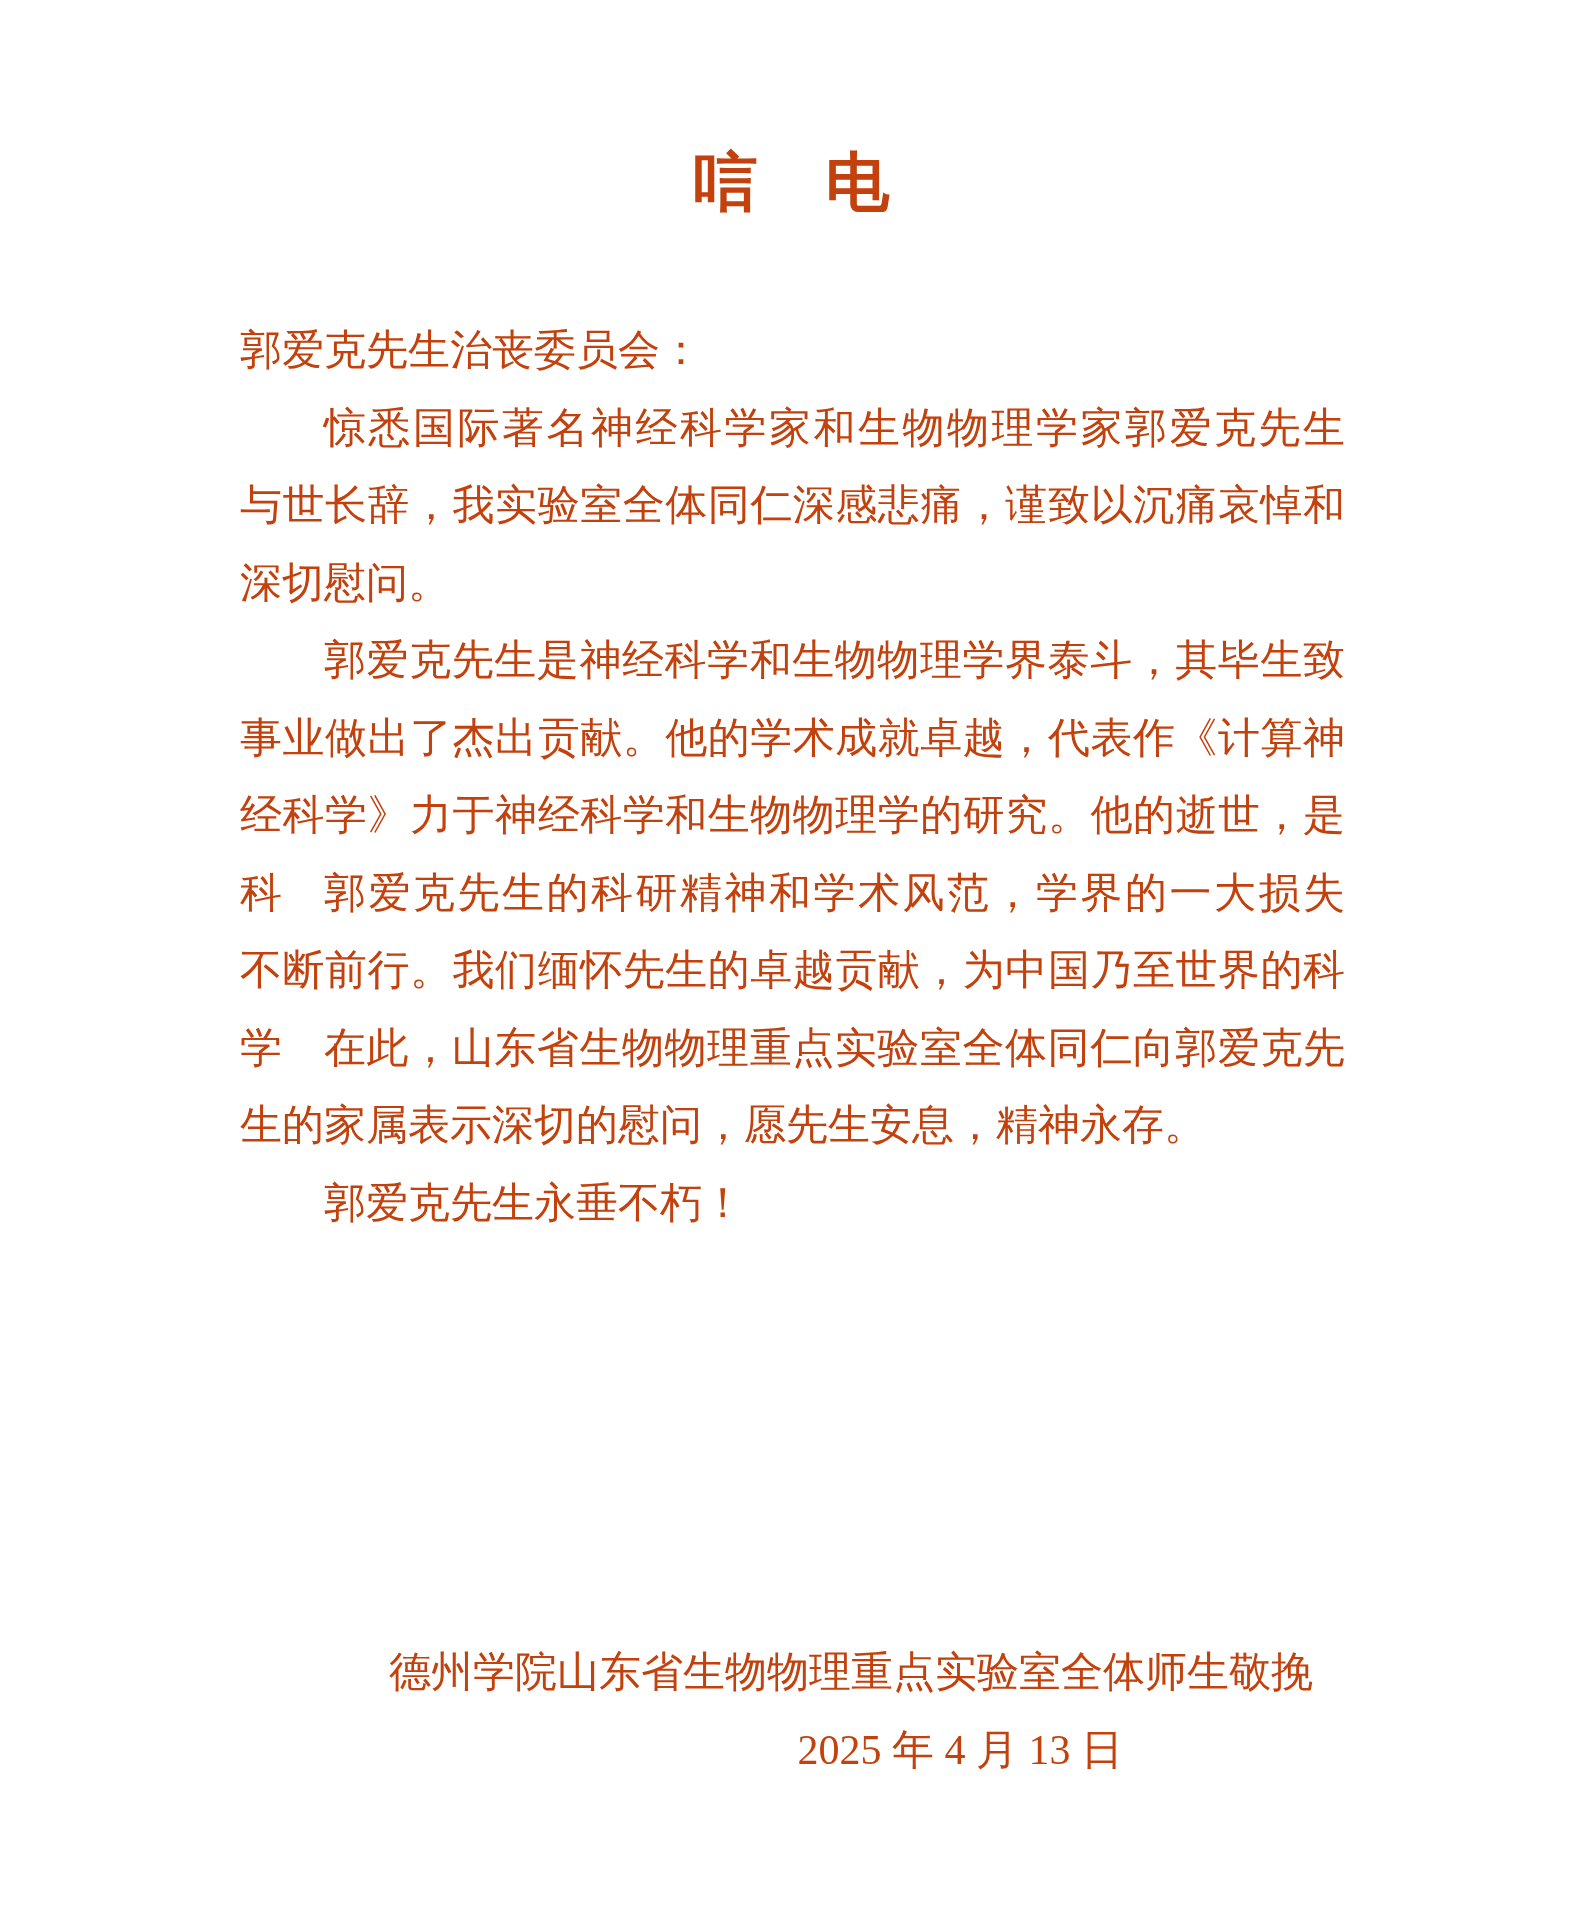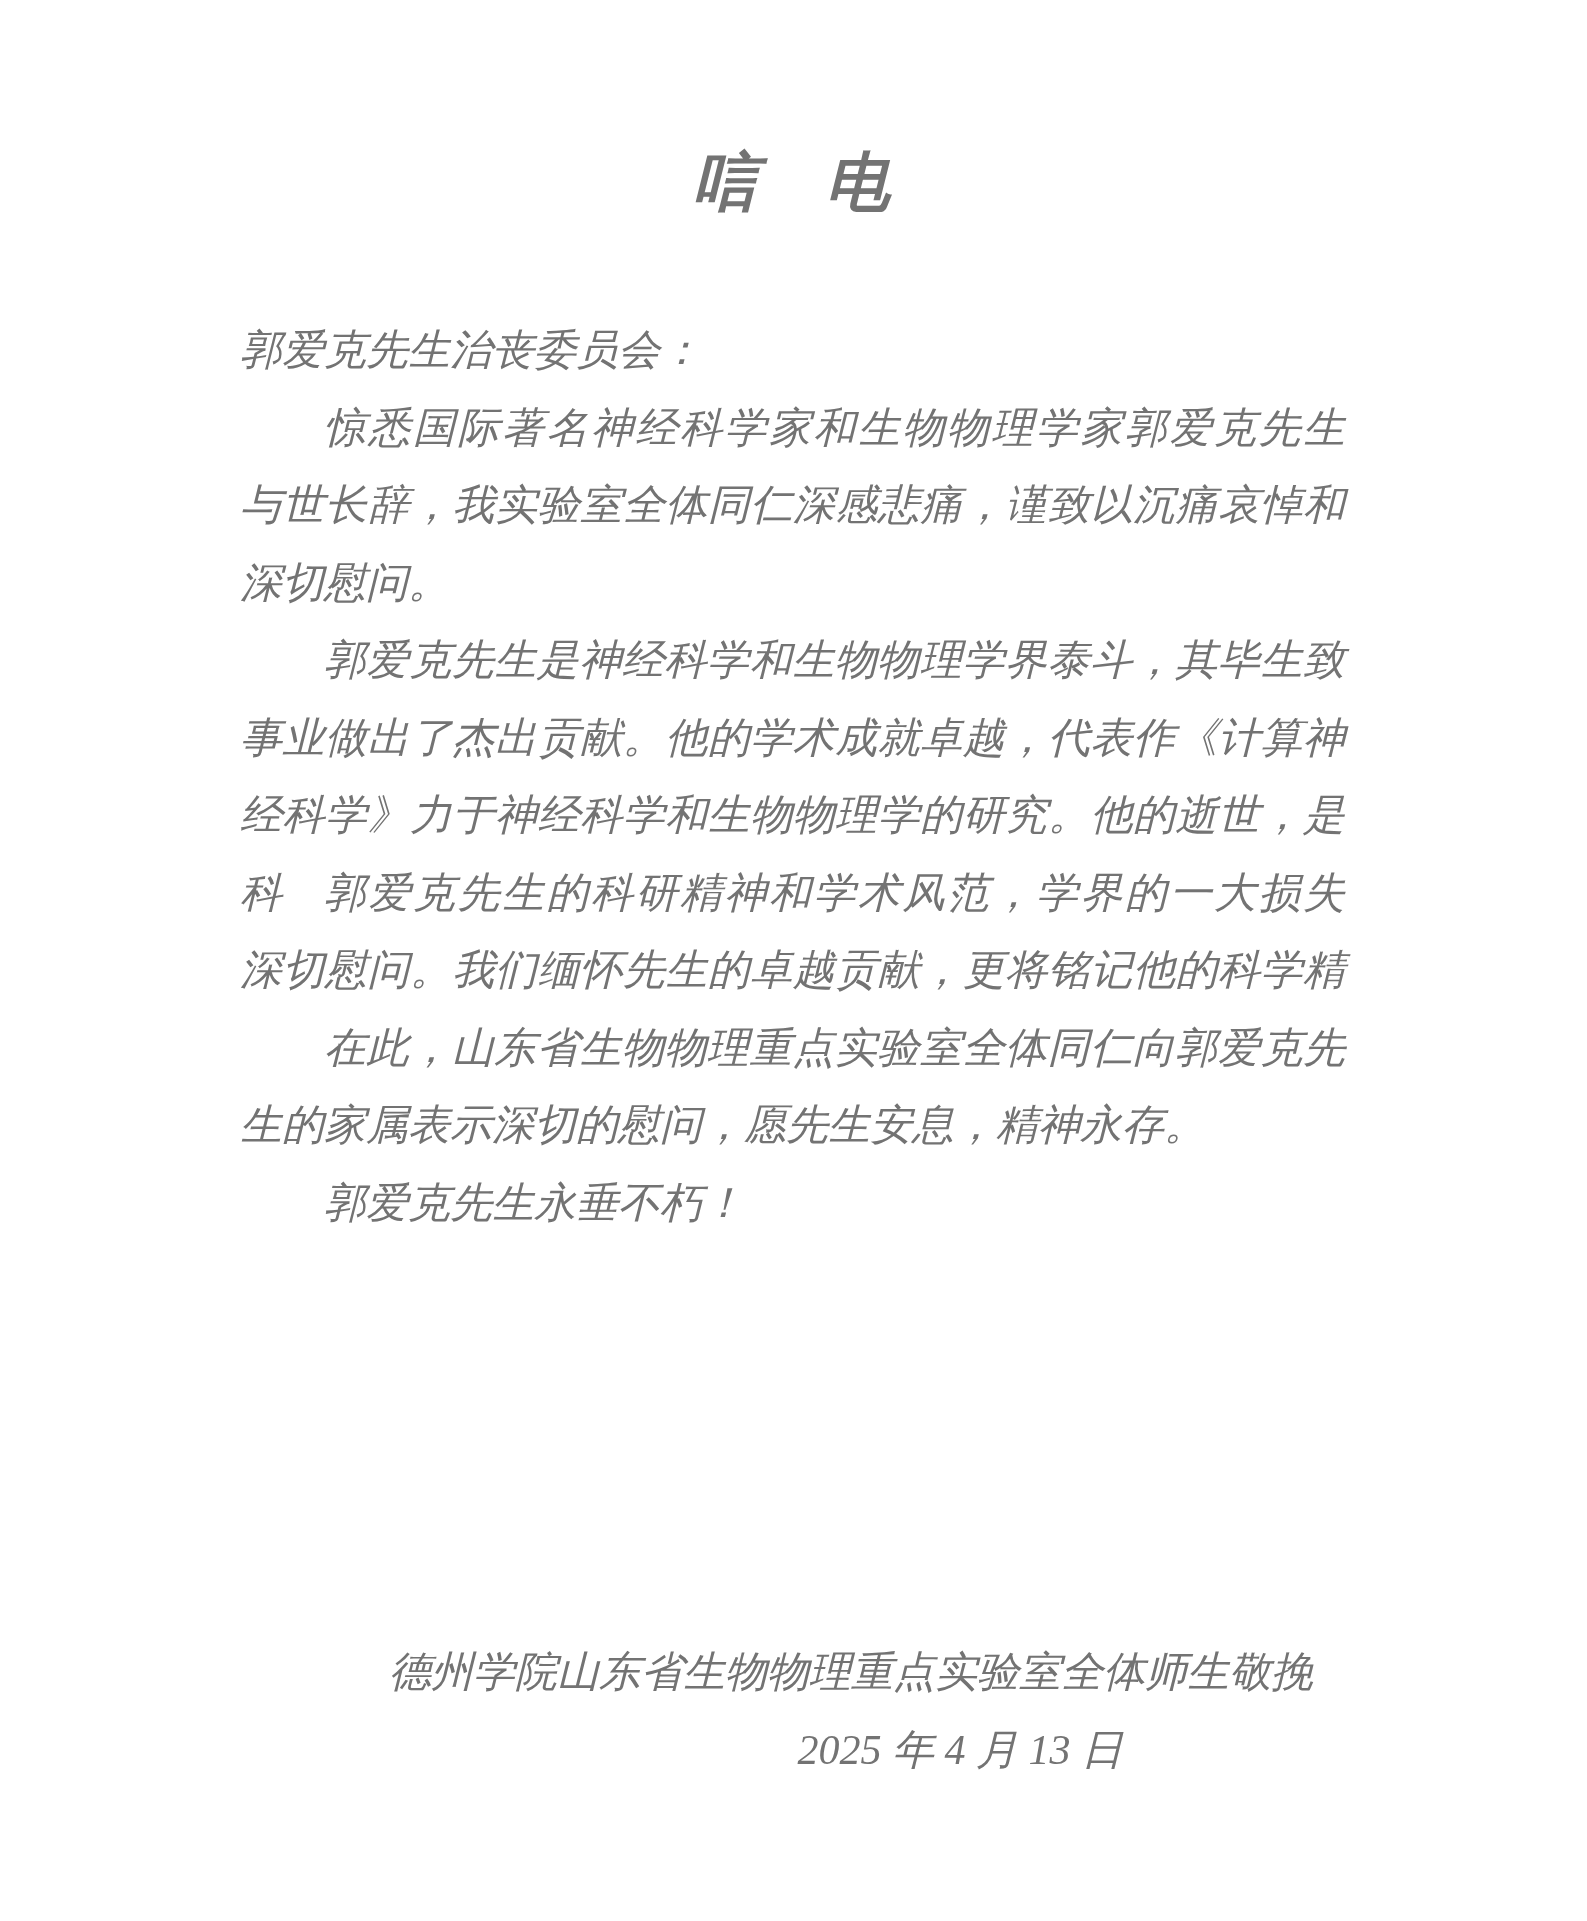--- a/index.html
+++ b/index.html
@@ -5,23 +5,22 @@
   html, body {
     margin: 0;
     padding: 0;
     background: #ffffff;
   }
   .page {
     position: relative;
     width: 1587px;
     height: 1921px;
     background: #ffffff;
-    color: #737373;
+    color: #c2410c;
     overflow: hidden;
-    font-style: italic;
   }
   .doc-title {
     position: absolute;
     left: 240px;
     top: 150px;
     width: 1105px;
     text-align: center;
     font-family: "Liberation Sans", "DejaVu Sans", sans-serif;
     font-weight: bold;
     font-size: 64px;
@@ -80,21 +79,21 @@
 
   <div class="doc-body">
     <div class="line">郭爱克先生治丧委员会：</div>
     <div class="line indent justify">惊悉国际著名神经科学家和生物物理学家郭爱克先生</div>
     <div class="line justify">与世长辞，我实验室全体同仁深感悲痛，谨致以沉痛哀悼和</div>
     <div class="line">深切慰问。</div>
     <div class="line indent justify">郭爱克先生是神经科学和生物物理学界泰斗，其毕生致</div>
     <div class="line justify">事业做出了杰出贡献。他的学术成就卓越，代表作《计算神</div>
     <div class="line justify">经科学》力于神经科学和生物物理学的研究。他的逝世，是科</div>
     <div class="line indent justify">郭爱克先生的科研精神和学术风范，学界的一大损失</div>
-    <div class="line justify">深切慰问。我们缅怀先生的卓越贡献，更将铭记他的科学精</div>
+    <div class="line justify">不断前行。我们缅怀先生的卓越贡献，为中国乃至世界的科学</div>
     <div class="line indent justify">在此，山东省生物物理重点实验室全体同仁向郭爱克先</div>
     <div class="line">生的家属表示深切的慰问，愿先生安息，精神永存。</div>
     <div class="line indent">郭爱克先生永垂不朽！</div>
   </div>
 
   <div class="doc-sign">
     <div class="sign-line">德州学院山东省生物物理重点实验室全体师生敬挽</div>
     <div class="date-line">2025 年 4 月 13 日</div>
   </div>
 

